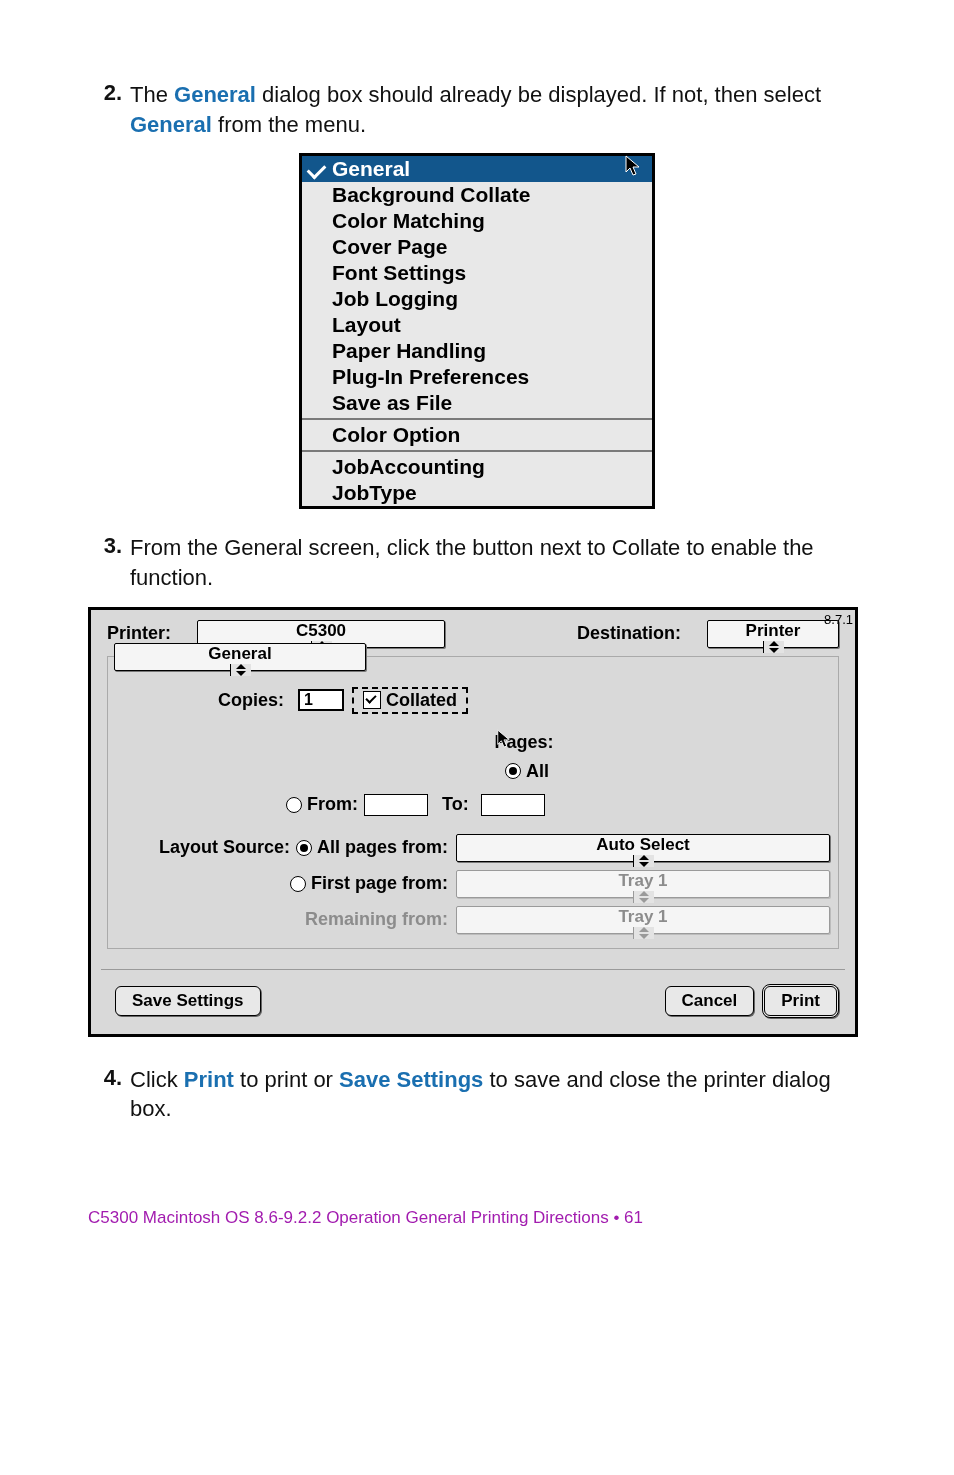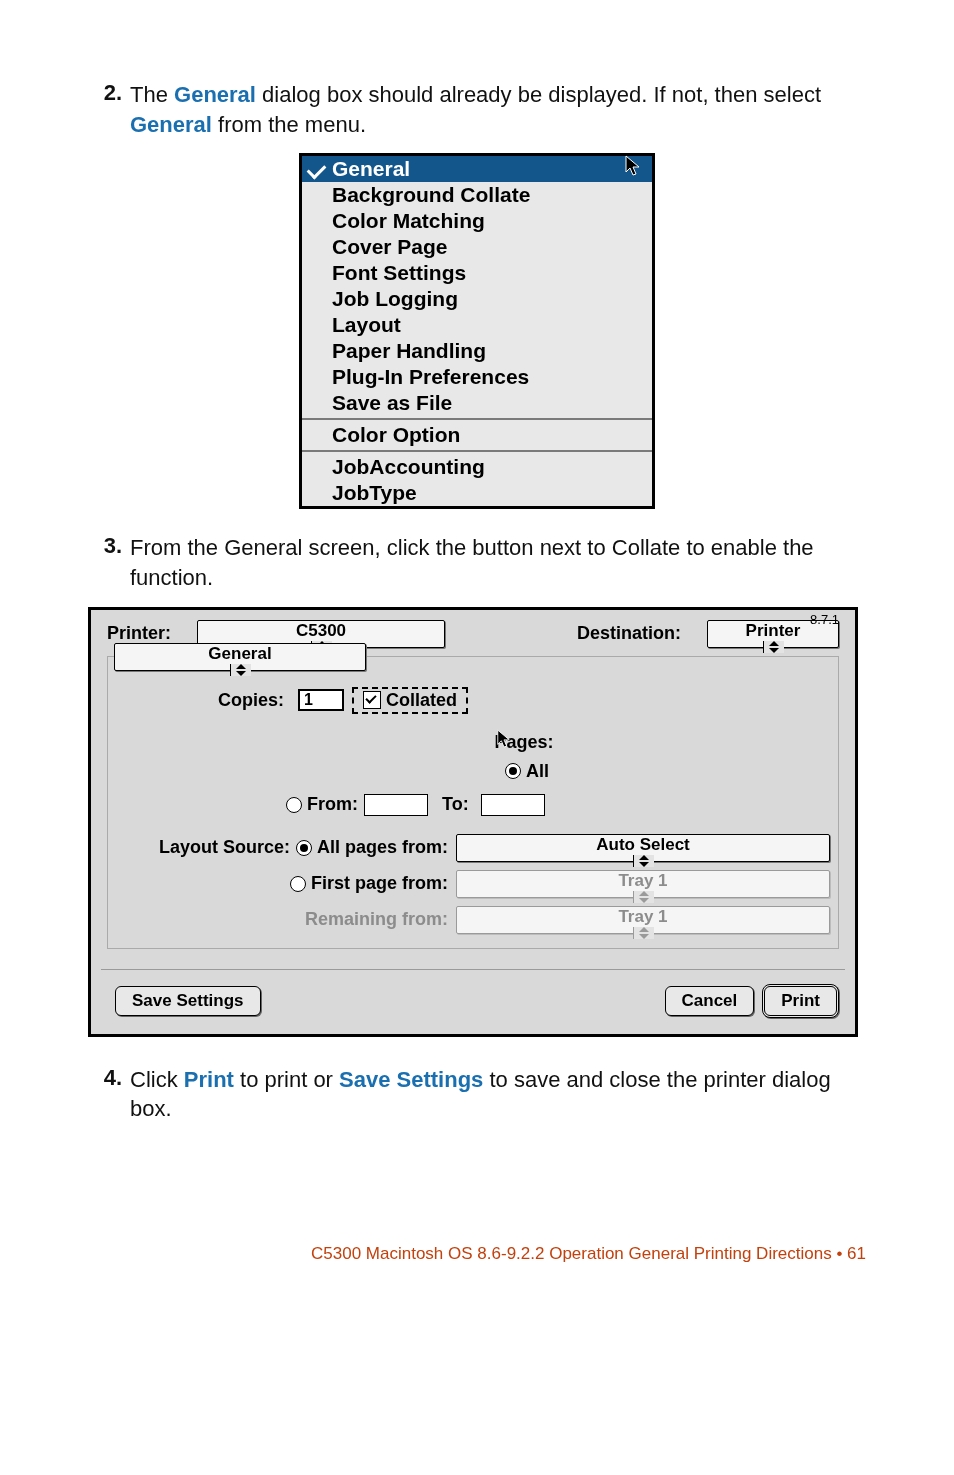--- a/index.html
+++ b/index.html
@@ -88,21 +88,21 @@
     font-family: "Helvetica Neue", Helvetica, Arial, sans-serif;
     font-size:18px;
     font-weight:bold;
     color:#000;
     position:relative;
     padding:10px 16px 16px 16px;
     box-sizing:border-box;
   }
   .version-label{
     position:absolute;
-    top:2px;right:16px;
+    top:2px;right:2px;
     font-size:13px;
     font-weight:normal;
   }
   .row{display:flex;align-items:center;}
   .row > .label{white-space:nowrap;margin-right:6px;}
   .combo{
     display:inline-flex;
     align-items:center;
     height:26px;
     border:1px solid #000;
@@ -198,24 +198,24 @@
     border-radius:6px;
     box-shadow:1px 1px 0 #666;
     font-weight:bold;font-size:17px;
     margin-left:8px;
   }
   .button.default{border:3px double #000;border-radius:8px;}
   .button-row{display:flex;align-items:center;}
   .button-row .spacer{flex:1;}
   
   .footer{
-    text-align:right;
+    text-align:left;
     font-size:17px;
-    color:#c2410c;
-    margin-top:120px;
+    color:#a21caf;
+    margin-top:84px;
   }
 </style>
 </head>
 <body>
 
 <div class="page">
 
   <div class="step">
     <div class="num">2.</div>
     <div class="body">

